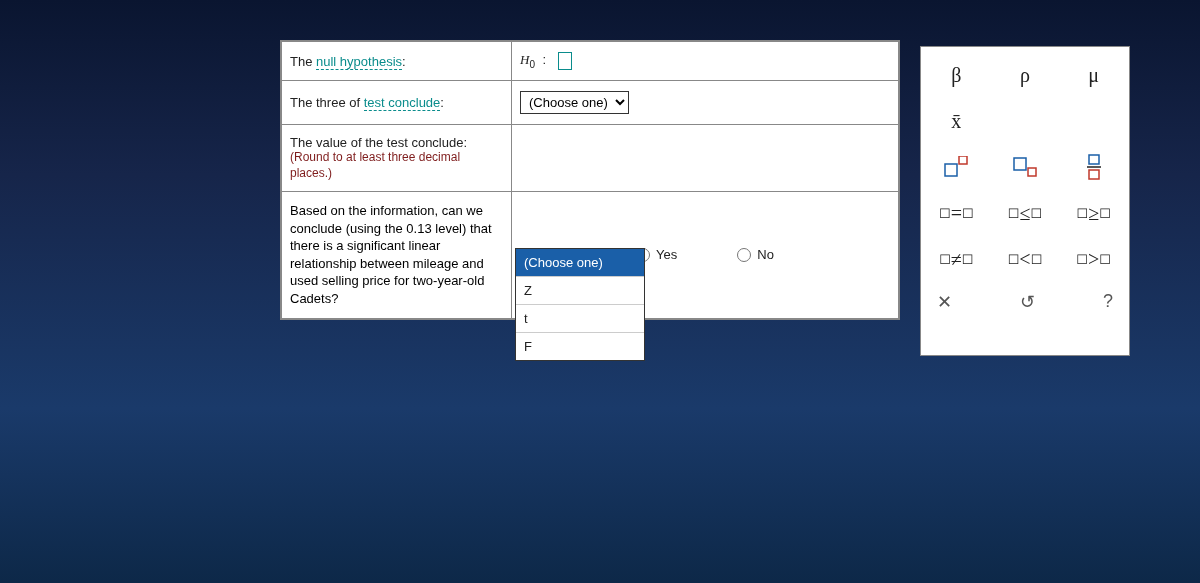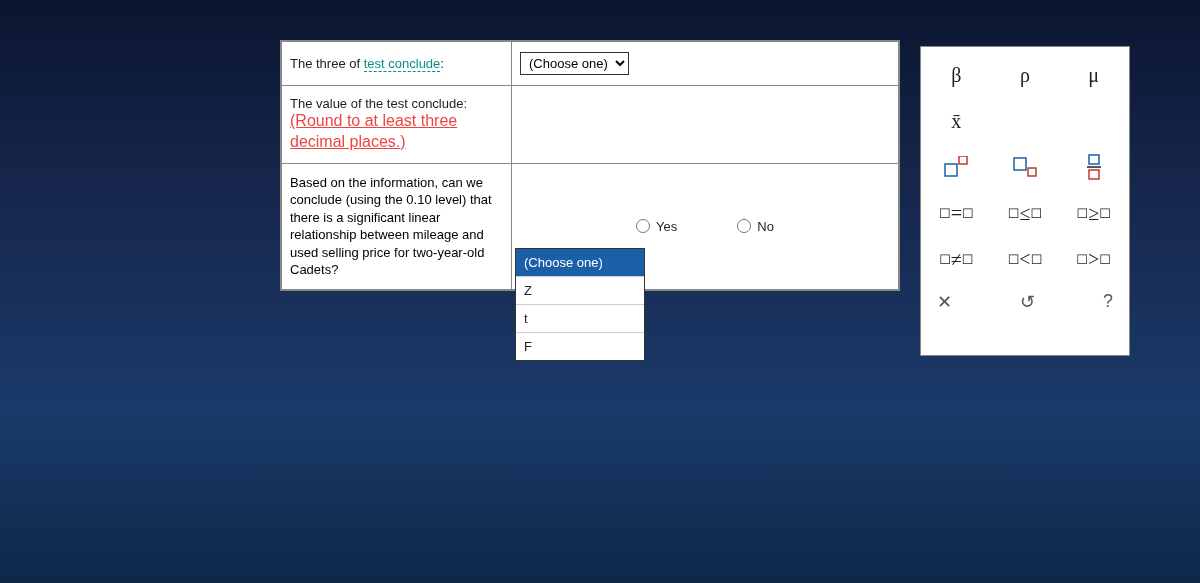--- a/index.html
+++ b/index.html
@@ -71,23 +71,23 @@
     cursor: pointer;
     background: #fff;
     color: #222;
   }
   .dropdown-list .opt:last-child { border-bottom: none; }
   .dropdown-list .opt.selected {
     background: #1a5fa8;
     color: #fff;
   }
   .radio-row { display: flex; gap: 60px; align-items: center; justify-content: center; }
-  .radio-wrap { display: inline-flex; gap: 6px; }
+  .radio-wrap { display: inline-flex; align-items: center; gap: 6px; }
   input[type="radio"] { width: 14px; height: 14px; }
-  .note { font-size: 16px; color: #ef4444; line-height: 1.3; text-decoration: underline; }
+  .note { font-size: 12px; color: #7f1d1d; line-height: 1.3; }
 
   .symbol-panel {
     position: absolute;
     left: 920px;
     top: 46px;
     width: 210px;
     height: 310px;
     background: #fff;
     border: 1px solid #888;
     padding: 10px;
@@ -122,39 +122,49 @@
     font-family: Arial, sans-serif;
   }
   td.conclusion { font-size: 13px; line-height: 1.35; }
 </style>
 </head>
 <body>
 
 <div class="main-panel">
   <table class="form">
     <tbody>
+        <tr>
+      <td class="label">
+        <span>The </span><a class="dashed">null hypothesis</a><span>:</span>
+      </td>
+      <td class="value">
+        <span class="math-i">H</span><span class="sub">0</span>
+        <span class="colon">:</span>
+        <span class="box-input"></span>
+      </td>
+    </tr>
     <tr>
       <td class="label">
         <span>The three of </span><a class="dashed">test conclude</a><span>:</span>
       </td>
       <td class="value">
         <select class="stat-select">
           <option>(Choose one)</option>
         </select>
       </td>
     </tr>
     <tr>
       <td class="label">
         <div>The value of the test conclude:</div>
         <div class="note">(Round to at least three decimal places.)</div>
       </td>
       <td class="value"></td>
     </tr>
     <tr>
-      <td class="conclusion">Based on the information, can we conclude (using the 0.10 level) that there is a significant linear relationship between mileage and used selling price for two-year-old Cadets?</td>
+      <td class="conclusion">Based on the information, can we conclude (using the 0.13 level) that there is a significant linear relationship between mileage and used selling price for two-year-old Cadets?</td>
       <td class="value">
         <div class="radio-row">
           <label class="radio-wrap">
             <input type="radio" name="concl" style="">
                 <span>Yes</span>
           </label>
           <label class="radio-wrap">
             <input type="radio" name="concl" style="">
                 <span>No</span>
           </label>

